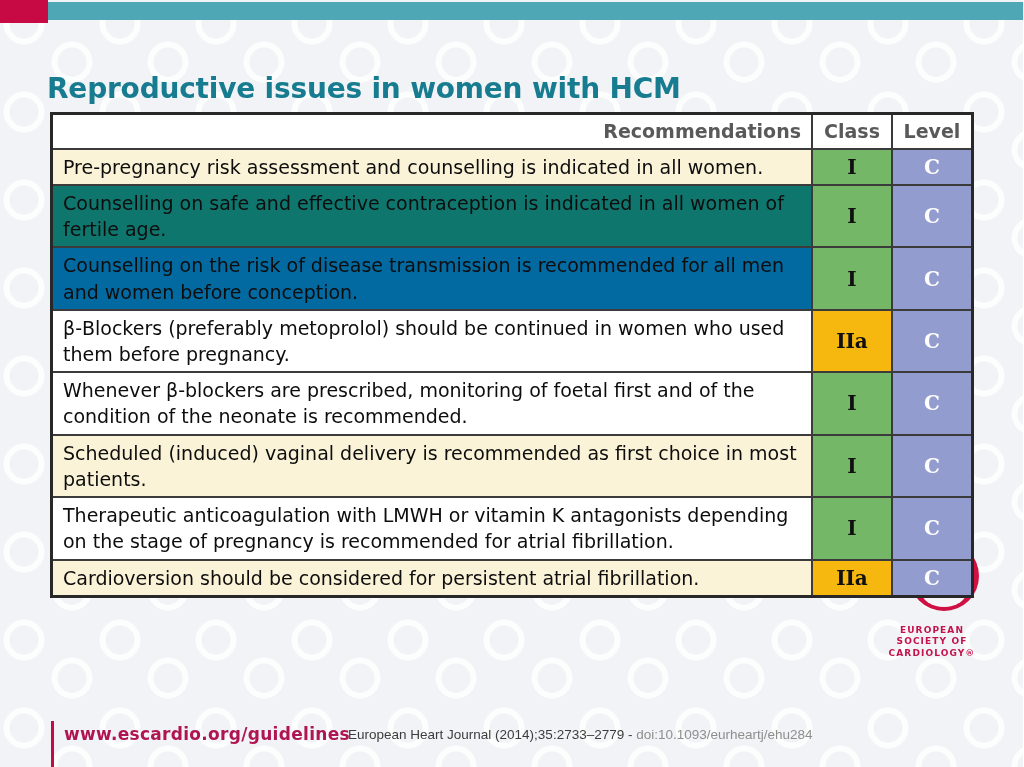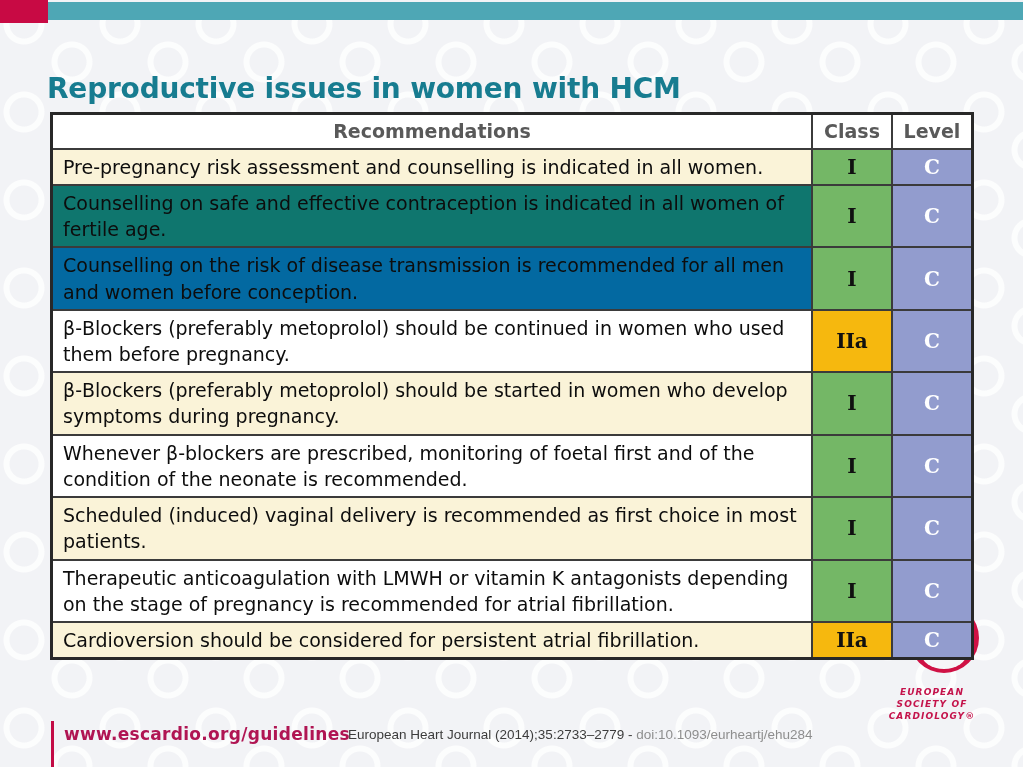--- a/index.html
+++ b/index.html
@@ -26,40 +26,40 @@
 
   table.rec-table {
     border-collapse:collapse; width:100%;
     position:relative; z-index:2; background:#ffffff;
     border:3px solid #282828;
   }
   .rec-table th, .rec-table td { border:2px solid #3b3b3b; }
 
   .rec-table th {
     background:#ffffff; color:#595959; font-size:19px; font-weight:bold;
-    text-align:center; padding:4px 10px; line-height:1.3;
+    text-align:right; padding:4px 10px; line-height:1.3;
   }
   .rec-table th.center { text-align:center; padding:4px 4px; }
 
   .rec-table td.rec {
     font-size:19px; color:#0d0d0d; line-height:1.38; padding:4px 10px;
   }
   .rec-table td.cls, .rec-table td.lvl {
     width:74px; text-align:center;
     font-family:"DejaVu Serif", serif; font-weight:bold; font-size:20px;
     padding:2px;
   }
   .rec-table td.cls { color:#101010; }
   .rec-table td.lvl { color:#ffffff; }
 
   .esc-logo { position:absolute; right:-8px; bottom:-26px; z-index:1; }
   .esc-text {
     position:absolute; right:-16px; bottom:-62px; width:116px; z-index:1;
     text-align:center; color:#C4134B; font-size:9px; font-weight:bold;
-    letter-spacing:1.1px; line-height:1.3;font-style:italic;
+    letter-spacing:1.1px; line-height:1.3;
   }
 
   .footer { position:absolute; left:0; top:716px; width:1024px; height:51px; }
   .footer-divider { position:absolute; left:51px; top:5px; width:3px; height:46px; background:#C30B45; }
   .footer-link {
     position:absolute; left:64px; top:8px;
     font-size:17px; font-weight:bold; color:#B01553; letter-spacing:0.3px;
     text-decoration:none; cursor:pointer;text-align:right;
   }
   .citation {
@@ -120,25 +120,20 @@
     <td class="rec" style="background: #0369a1;">Counselling on the risk of disease transmission is recommended for all men and women before conception.</td>
     <td class="cls" style="background: rgb(116, 183, 102);">I</td>
     <td class="lvl" style="background: rgb(146, 156, 206);">C</td>
   </tr>
           <tr>
     <td class="rec" style="background: rgb(255, 255, 255);">β-Blockers (preferably metoprolol) should be continued in women who used them before pregnancy.</td>
     <td class="cls" style="background: rgb(246, 184, 14);">IIa</td>
     <td class="lvl" style="background: rgb(146, 156, 206);">C</td>
   </tr>
           <tr>
-    <td class="rec" style="background: rgb(250, 243, 216);">β-Blockers (preferably metoprolol) should be started in women who develop symptoms during pregnancy.</td>
-    <td class="cls" style="background: rgb(116, 183, 102);">I</td>
-    <td class="lvl" style="background: rgb(146, 156, 206);">C</td>
-  </tr>
-          <tr>
     <td class="rec" style="background: rgb(255, 255, 255);">Whenever β-blockers are prescribed, monitoring of foetal first and of the condition of the neonate is recommended.</td>
     <td class="cls" style="background: rgb(116, 183, 102);">I</td>
     <td class="lvl" style="background: rgb(146, 156, 206);">C</td>
   </tr>
           <tr>
     <td class="rec" style="background: rgb(250, 243, 216);">Scheduled (induced) vaginal delivery is recommended as first choice in most patients.</td>
     <td class="cls" style="background: rgb(116, 183, 102);">I</td>
     <td class="lvl" style="background: rgb(146, 156, 206);">C</td>
   </tr>
           <tr>

